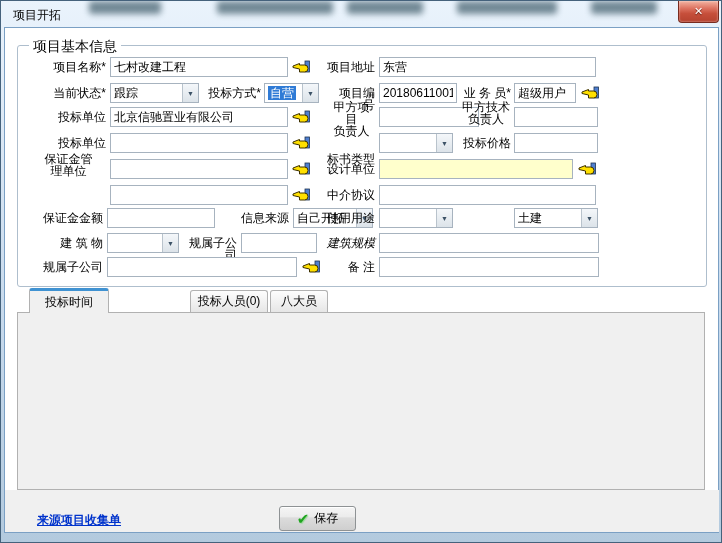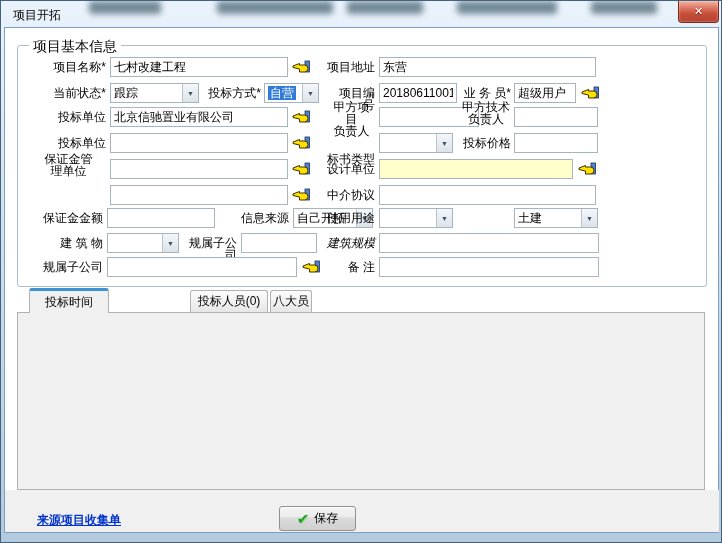--- a/index.html
+++ b/index.html
@@ -189,21 +189,21 @@
   <div class="lbl" style="left:30px;top:260px;width:72px;">规属子公司</div>
   <input class="inp" style="left: 106px; top: 256px; width: 190px;" value="">
   <svg class="hand" style="left:301px;top:258px;">
       <use href="#ic-hand"></use>
     </svg>
   <div class="lbl" style="left:336px;top:260px;width:38px;">备 注</div>
   <input class="inp" style="left: 378px; top: 256px; width: 220px;" value="">
 
   <div class="tab active" style="left:28px;width:80px;">投标时间</div>
   <div class="tab" style="left:189px;width:78px;">投标人员(0)</div>
-  <div class="tab" style="left:269px;width:42px;">八大员</div>
+  <div class="tab" style="left:269px;width:58px;">八大员</div>
   <div id="tab-panel"></div>
 
   <span class="cb" style="left:26px;top:332px;"></span>
   <div class="slbl lbl ctr" style="left:38px;top:326px;width:64px;">招标(资
 审)时间</div>
   <div class="combo dis" style="left:103px;top:328px;width:112px;height:19px;">
     <span class="val">2018-06-12</span>
     <span class="arrow">▼</span>
   </div>
   <div class="combo dis" style="left:218px;top:328px;width:85px;height:19px;">

